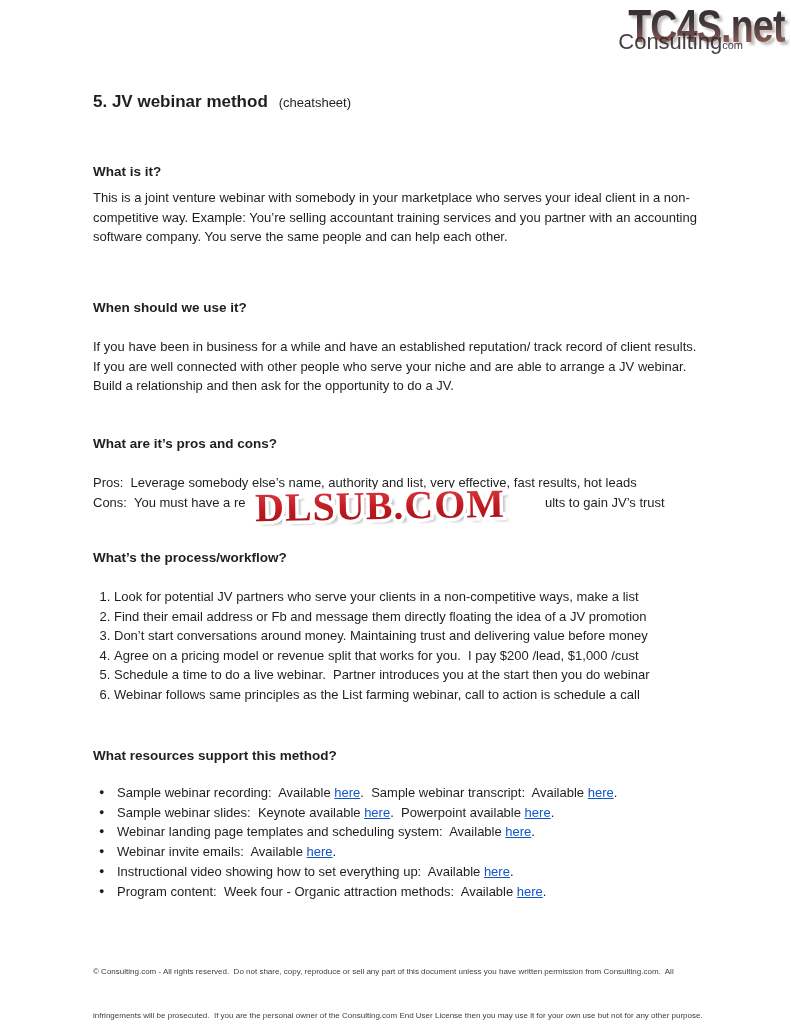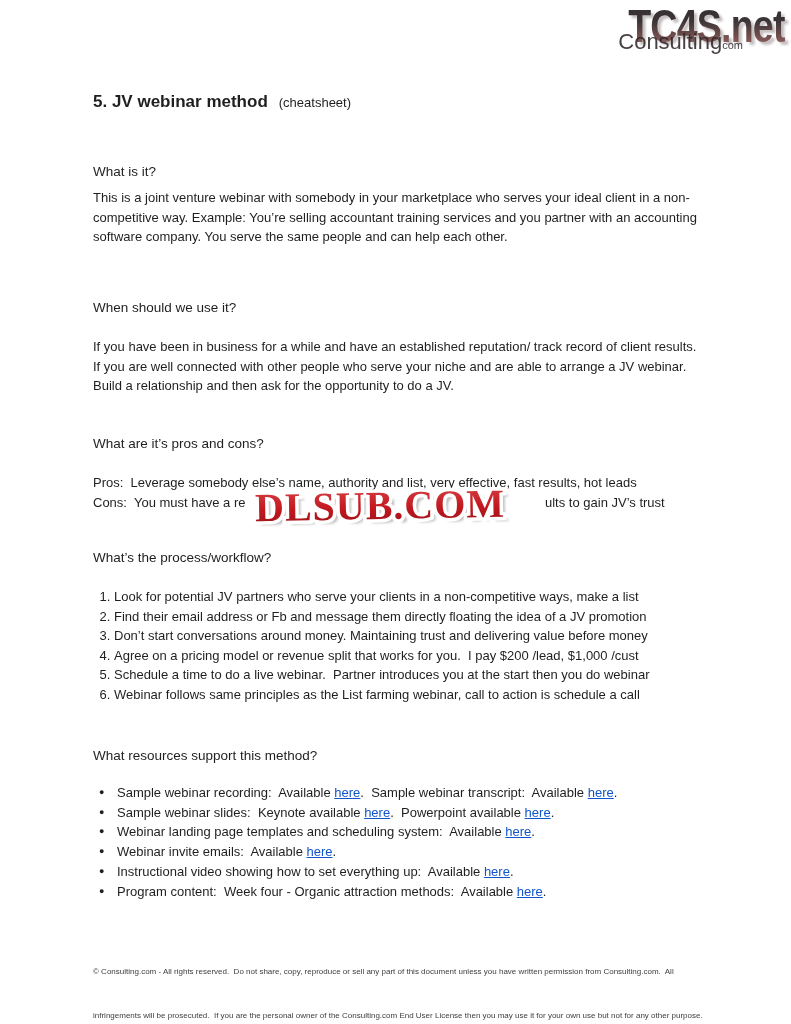--- a/index.html
+++ b/index.html
@@ -15,21 +15,21 @@
   .tc4s .fill{position:relative;background:linear-gradient(180deg,#332d2f 0%,#3c3538 42%,#7d5451 76%,#a07a74 100%);
         -webkit-background-clip:text;background-clip:text;color:transparent;}
   .consulting{right:48px;top:21px;z-index:3;font-family:Liberation Sans, sans-serif;font-size:22px;
         color:rgba(45,38,40,0.88);white-space:nowrap;margin-top:8px;}
   .consulting .suffix{font-size:11px;}
 
   
   .title{left:93px;top:92px;white-space:nowrap;}
   .title .main{font-size:17px;font-weight:bold;}
   .title .note{font-size:13px;margin-left:11px;}
-  .h{font-size:13.5px;font-weight:normal;white-space:pre-wrap;}
+  .h{font-size:13.5px;font-weight:bold;white-space:pre-wrap;}
   .body-p{font-size:13px;line-height:19.5px;width:612px;white-space:pre-wrap;}
   .h-what{left:93px;top:164px;} .p-what{left:93px;top:188px;}
   .h-when{left:93px;top:300px;} .p-when{left:93px;top:337px;}
   .h-pros{left:93px;top:436px;}
   .proscons{left:93px;top:473px;width:640px;font-size:13px;line-height:19.8px;}
   .proscons .line{white-space:pre-wrap;position:relative;height:19.8px;}
   .cons-right{position:absolute;left:452px;top:0;white-space:pre;}
   .h-process{left:93px;top:550px;}
   .process-list{left:93px;top:587px;width:650px;margin:0;padding:0 0 0 21px;list-style:decimal;
         font-size:13px;line-height:19.6px;}

